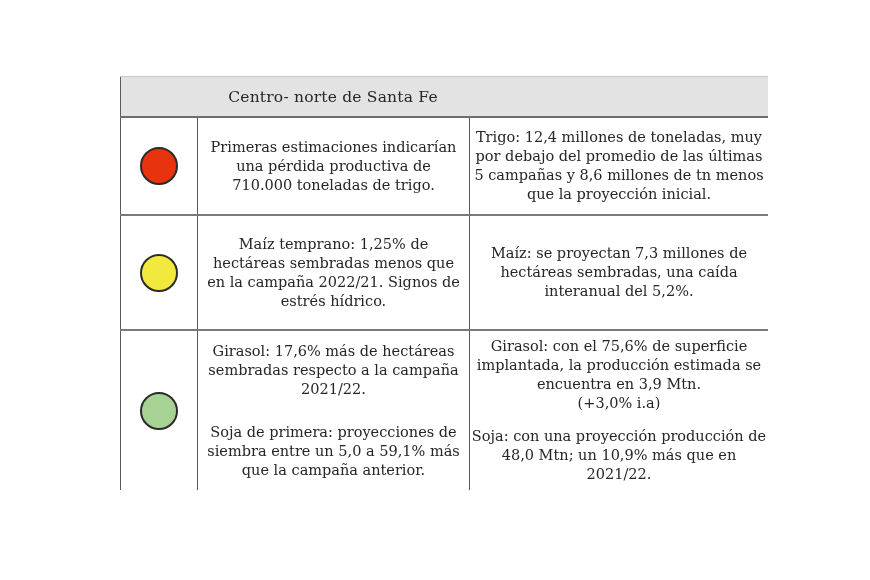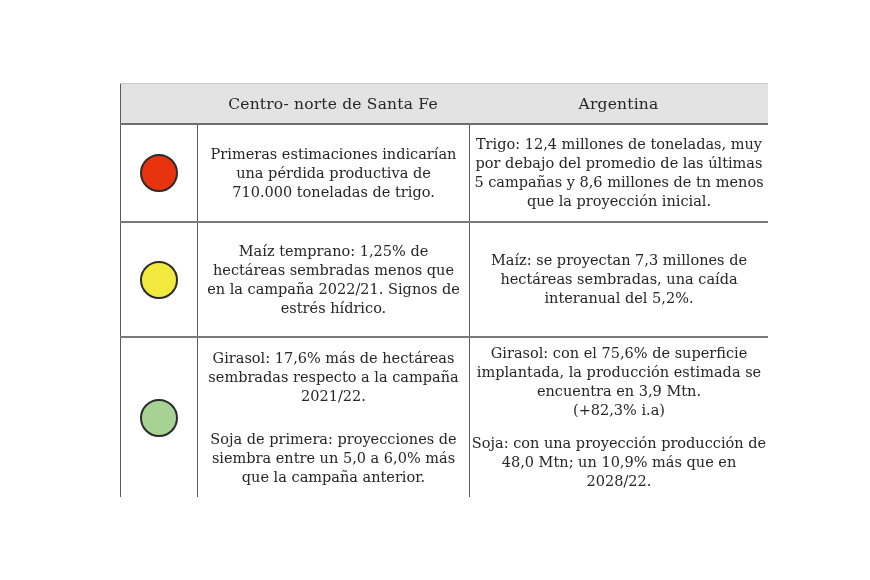--- a/index.html
+++ b/index.html
@@ -13,21 +13,21 @@
   }
   .canvas {
     position: relative;
     width: 870px;
     height: 580px;
     background: #ffffff;
   }
   .status-table {
     position: absolute;
     left: 120px;
-    top: 83px;
+    top: 76px;
     width: 648px;
     color: #262626;
   }
   .hrow {
     display: flex;
     height: 42px;
     background: #e3e3e3;
     border-top: 1px solid #c9c9c9;
     border-bottom: 2px solid #6e6e6e;
     box-sizing: border-box;
@@ -80,21 +80,20 @@
 </style>
 </head>
 <body>
 
 <div class="canvas">
   <div class="status-table">
 
     <div class="hrow">
       <div class="hcell hc1"></div>
       <div class="hcell hc2">Centro- norte de Santa Fe</div>
-      <div class="hcell hc3">Argentina</div>
     </div>
 
     <div class="trow trow-1">
       <div class="cell c-status">
         <span class="dot" style="background-color: rgb(232, 51, 15);"></span>
       </div>
       <div class="cell c-sf">
         <p>Primeras estimaciones indicarían una pérdida productiva de 710.000 toneladas de trigo.</p>
       </div>
       <div class="cell c-ar">
@@ -113,23 +112,23 @@
         <p>Maíz: se proyectan 7,3 millones de hectáreas sembradas, una caída interanual del 5,2%.</p>
       </div>
     </div>
 
     <div class="trow trow-3">
       <div class="cell c-status">
         <span class="dot" style="background-color: rgb(166, 210, 147);"></span>
       </div>
       <div class="cell c-sf">
         <p>Girasol: 17,6% más de hectáreas sembradas respecto a la campaña 2021/22.</p>
-        <p class="gap-lg">Soja de primera: proyecciones de siembra entre un 5,0 a 6,0% más que la campaña anterior.</p>
+        <p class="gap-lg">Soja de primera: proyecciones de siembra entre un 5,0 a 59,1% más que la campaña anterior.</p>
       </div>
       <div class="cell c-ar">
         <p>Girasol: con el 75,6% de superficie implantada, la producción estimada se encuentra en 3,9 Mtn.</p>
-        <p>(+82,3% i.a)</p>
-        <p class="gap-sm">Soja: con una proyección producción de 48,0 Mtn; un 10,9% más que en 2028/22.</p>
+        <p>(+3,0% i.a)</p>
+        <p class="gap-sm">Soja: con una proyección producción de 48,0 Mtn; un 10,9% más que en 2021/22.</p>
       </div>
     </div>
 
   </div>
 </div>
 
 </body></html>

